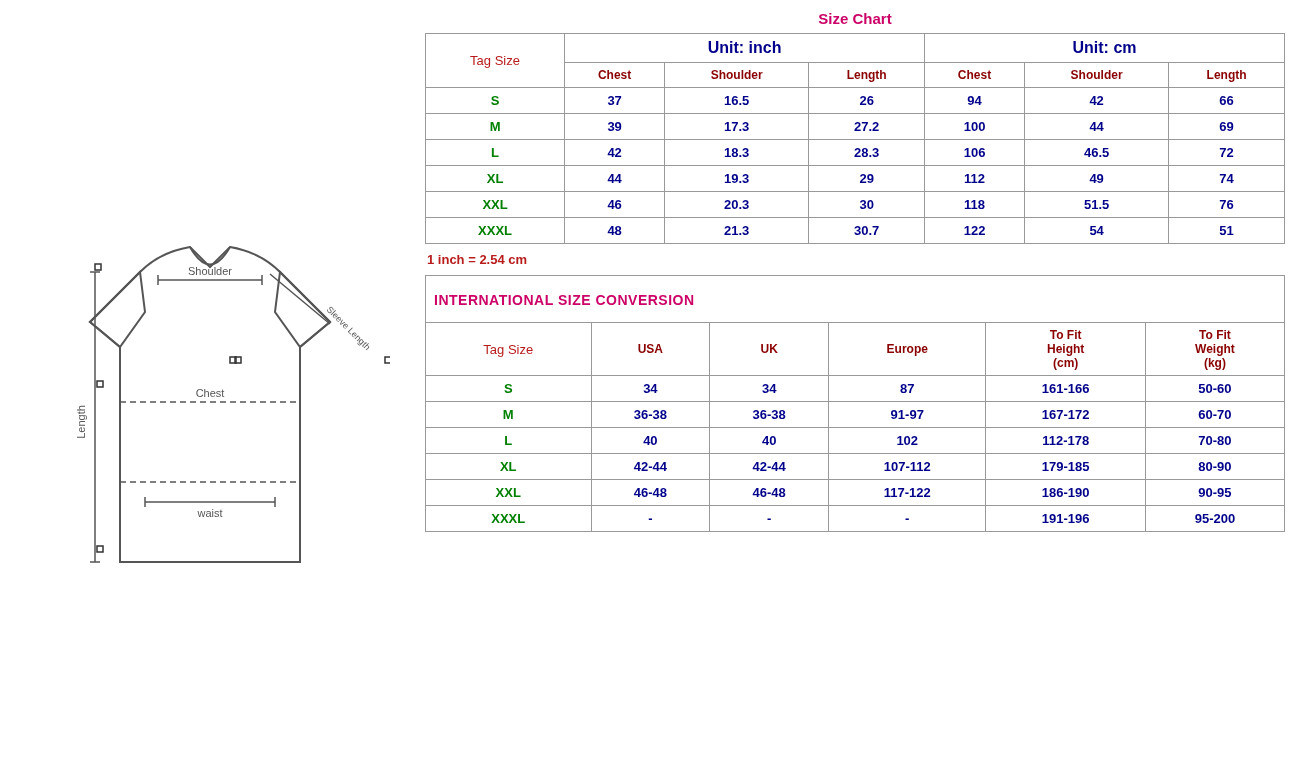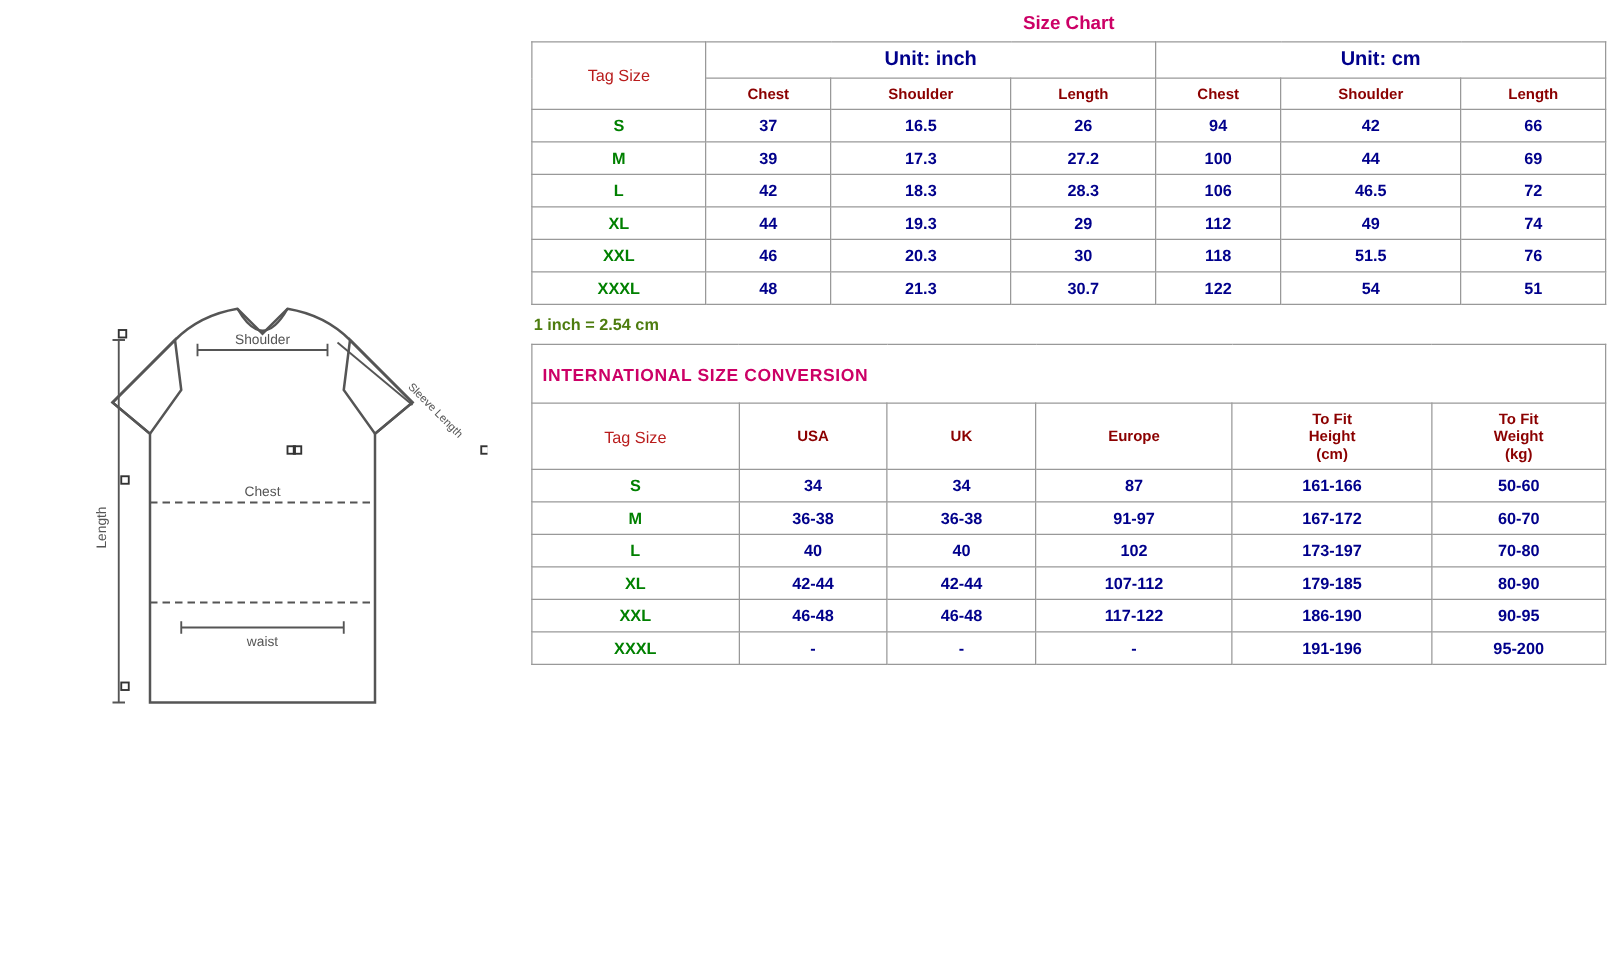--- a/index.html
+++ b/index.html
@@ -89,21 +89,21 @@
     .conversion-section-title {
       text-align: left;
       color: #cc0066;
       font-size: 14px;
       font-weight: bold;
       margin: 8px 0 6px 0;
       letter-spacing: 0.5px;
     }
 
     .note-text {
-      color: #4d7c0f;
+      color: #b91c1c;
       font-size: 13px;
       font-weight: bold;
       margin: 6px 0 8px 2px;
     }
   </style>
 </head>
 <body>
 
 <div class="left-panel">
   <svg width="360" height="430" viewBox="0 0 360 430">
@@ -262,21 +262,21 @@
     <td class="data-cell">36-38</td>
     <td class="data-cell">91-97</td>
     <td class="data-cell">167-172</td>
     <td class="data-cell">60-70</td>
   </tr>
         <tr>
     <td class="tag-size-cell">L</td>
     <td class="data-cell">40</td>
     <td class="data-cell">40</td>
     <td class="data-cell">102</td>
-    <td class="data-cell">173-197</td>
+    <td class="data-cell">112-178</td>
     <td class="data-cell">70-80</td>
   </tr>
         <tr>
     <td class="tag-size-cell">XL</td>
     <td class="data-cell">42-44</td>
     <td class="data-cell">42-44</td>
     <td class="data-cell">107-112</td>
     <td class="data-cell">179-185</td>
     <td class="data-cell">80-90</td>
   </tr>

